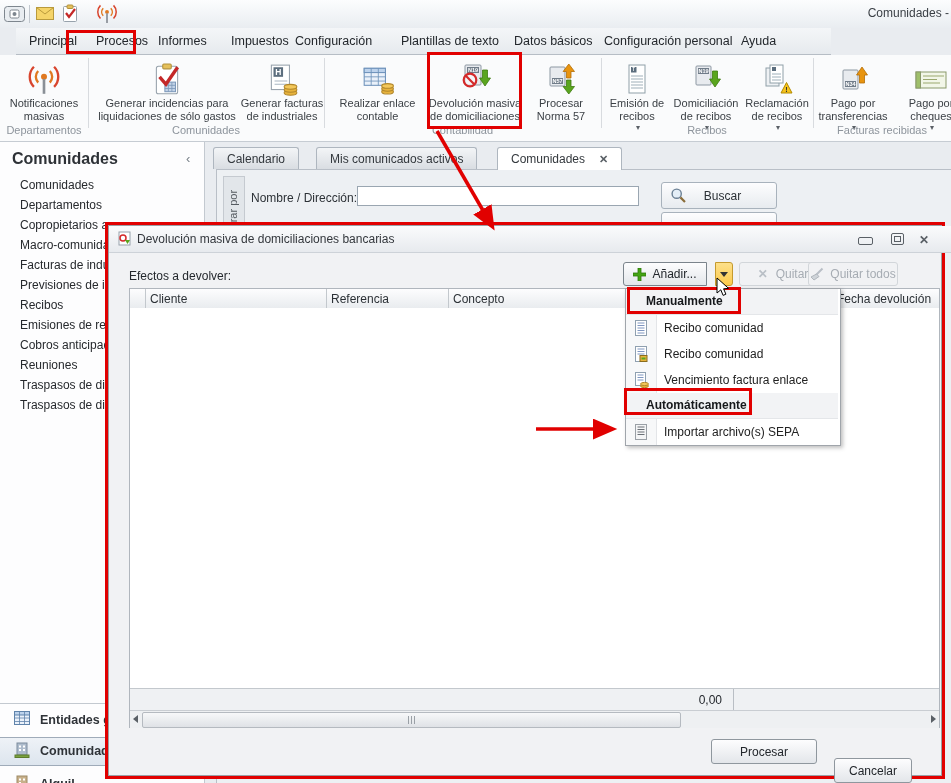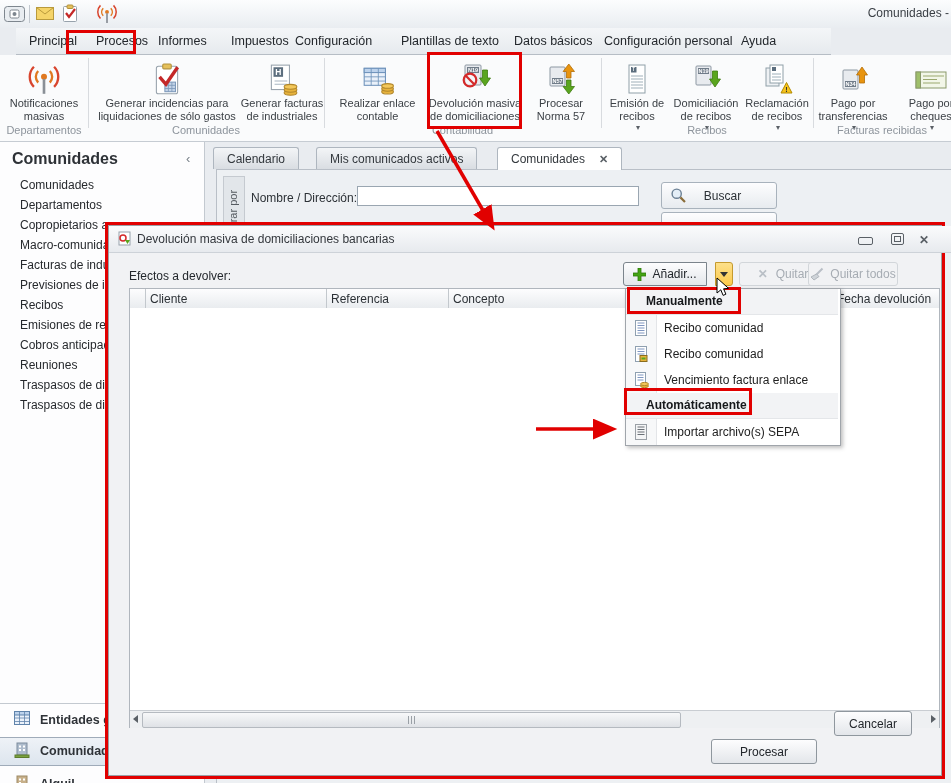--- a/index.html
+++ b/index.html
@@ -425,33 +425,37 @@
         <div class="gcol" style="left:318px"></div>
         <div class="gcol" style="left:499px"></div>
         <div class="gcol" style="left:604px"></div>
         <div class="gcol" style="left:702px"></div>
         <span class="ghlbl" style="left:20px">Cliente</span>
         <span class="ghlbl" style="left:201px">Referencia</span>
         <span class="ghlbl" style="left:323px">Concepto</span>
         <span class="ghlbl" style="left:707px">Fecha devolución</span>
       </div>
       <div class="abs" style="left:0;top:19px;width:809px;height:380px;background:#fff"></div>
+      <div class="gtotal">
+        <span class="abs" style="left:520px;top:4px;width:72px;text-align:right;font-size:12px;color:#23272c">0,00</span>
+        <div class="abs" style="left:603px;top:0;width:1px;height:22px;background:#b9bec4"></div>
+      </div>
       <div class="gscroll">
         <div class="tri-l"></div>
         <div class="tri-r"></div>
         <div class="thumb">
             <div class="grip"></div>
           </div>
       </div>
     </div>
 
     <div class="btn" style="left:603px;top:514px;width:106px;height:25px">
         <span>Procesar</span>
       </div>
-    <div class="btn" style="left:726px;top:486px;width:78px;height:25px">
+    <div class="btn" style="left:726px;top:533px;width:78px;height:25px">
         <span>Cancelar</span>
       </div>
   </div>
 
   <div class="menu">
     <div class="mhead" style="top:0">
         <span>Manualmente</span>
       </div>
     <div class="mrow" style="top:26px">
       <div class="mgut"><svg style="margin:5px 0 0 8px" width="14" height="16" viewBox="0 0 14 16">

